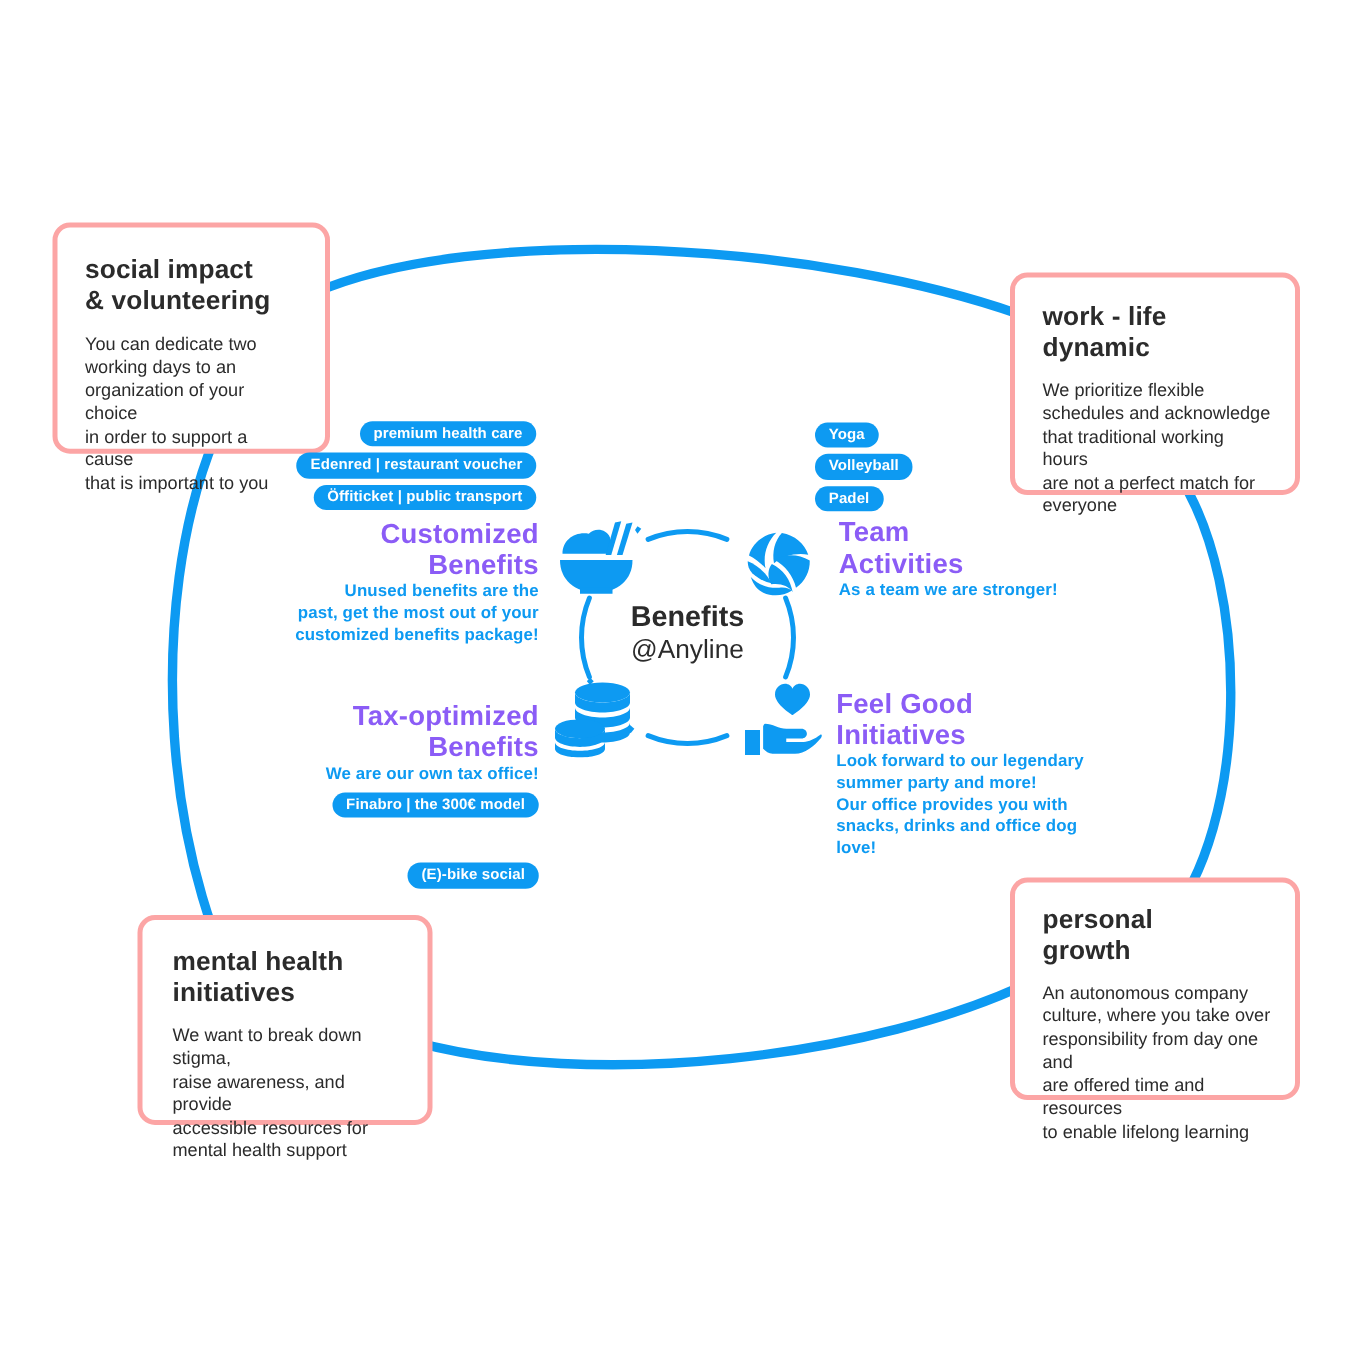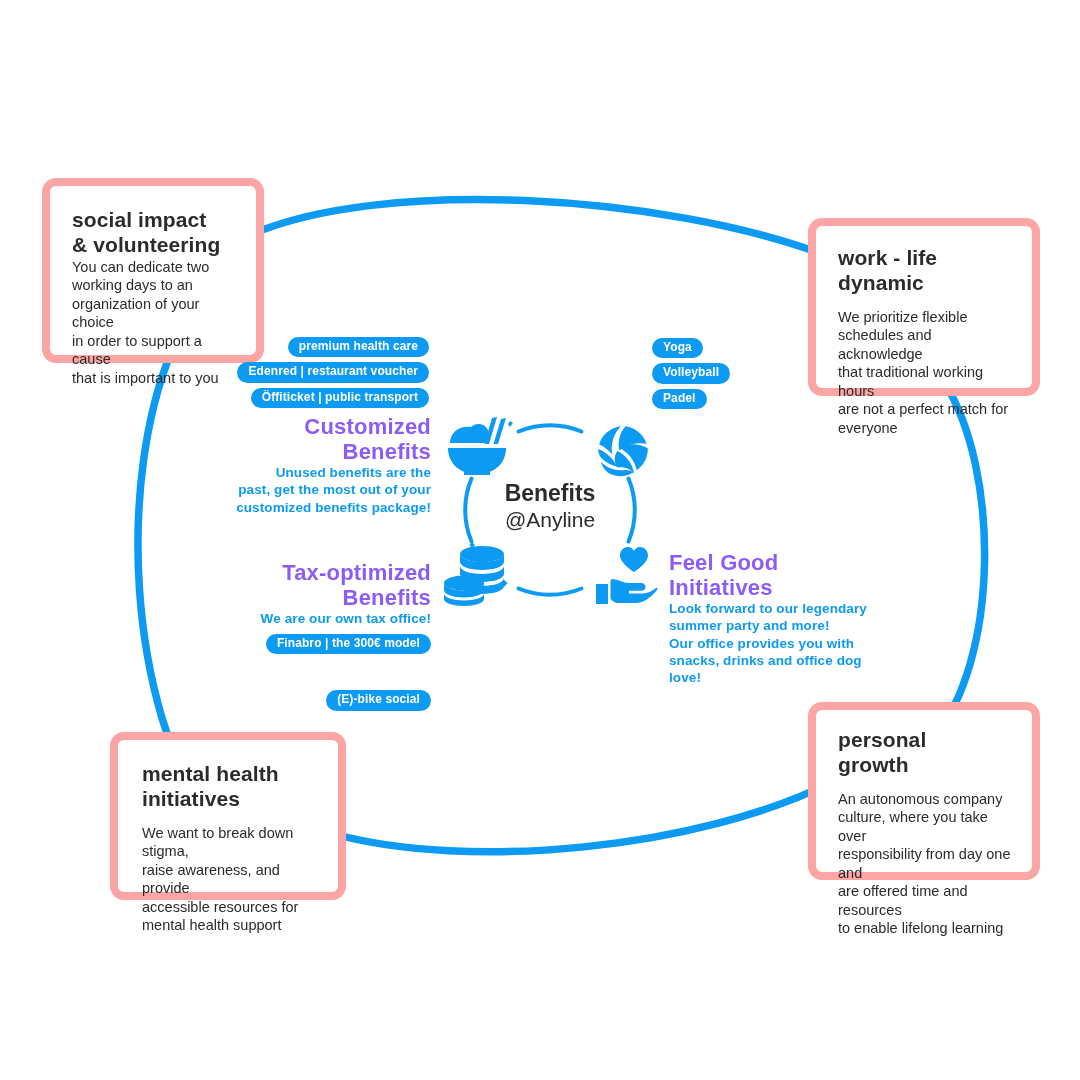--- a/index.html
+++ b/index.html
@@ -11,42 +11,42 @@
   }
   #stage{position:relative;width:1080px;height:1080px;}
 
   
   #curves{position:absolute;left:0;top:0;width:1080px;height:1080px;z-index:1;}
 
   
   .card{
     position:absolute;
     background:#ffffff;
-    border:8px solid #fca5a5;
+    border:4px solid #fca5a5;
     border-radius:14px;
     box-sizing:border-box;
     z-index:3;
   }
   .card-title{
     font-size:21px;
     font-weight:bold;
     color:#2b2b2b;
     line-height:1.18;
     letter-spacing:.1px;
     white-space:pre-line;
   }
   .card-body{
     font-size:14.5px;
     font-weight:normal;
     color:#2b2b2b;
     line-height:1.28;
     white-space:pre-line;
   }
   #card-social{left:42px;  top:178px; width:222px; height:185px; padding:22px 20px 0 22px;}
-  #card-social .card-body{}
+  #card-social .card-body{margin-top:13px;}
   #card-work{left:808px; top:218px; width:232px; height:178px; padding:20px 18px 0 22px;}
   #card-work .card-body{margin-top:12px;}
   #card-mental{left:110px;top:732px; width:236px; height:168px; padding:22px 18px 0 24px;}
   #card-mental .card-body{margin-top:12px;}
   #card-personal{left:808px;top:702px; width:232px; height:178px; padding:18px 18px 0 22px;}
   #card-personal .card-body{margin-top:12px;}
 
   
   .quad{position:absolute;z-index:4;}
   .q-title{
@@ -187,20 +187,25 @@
 past, get the most out of your
 customized benefits package!</div>
   </div>
 
   <div class="quad align-right" id="quad-tax">
     <div class="q-title">Tax-optimized
 Benefits</div>
     <div class="q-desc">We are our own tax office!</div>
   </div>
 
+  <div class="quad align-left" id="quad-team">
+    <div class="q-title">Team
+Activities</div>
+    <div class="q-desc">As a team we are stronger!</div>
+  </div>
 
   <div class="quad align-left" id="quad-feelgood">
     <div class="q-title">Feel Good
 Initiatives</div>
     <div class="q-desc">Look forward to our legendary
 summer party and more!
 Our office provides you with
 snacks, drinks and office dog
 love!</div>
   </div>

